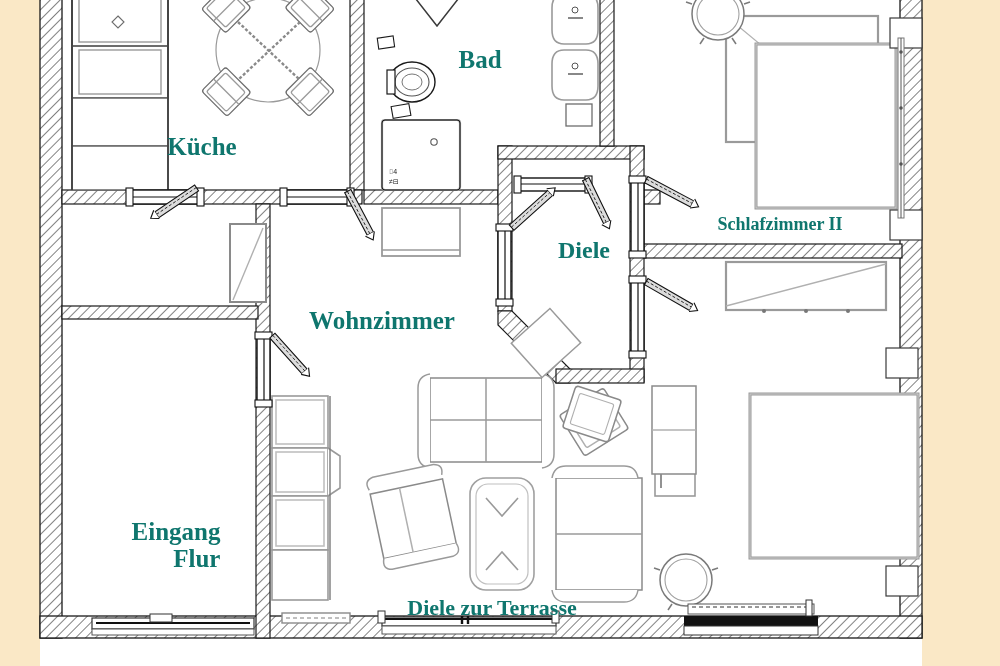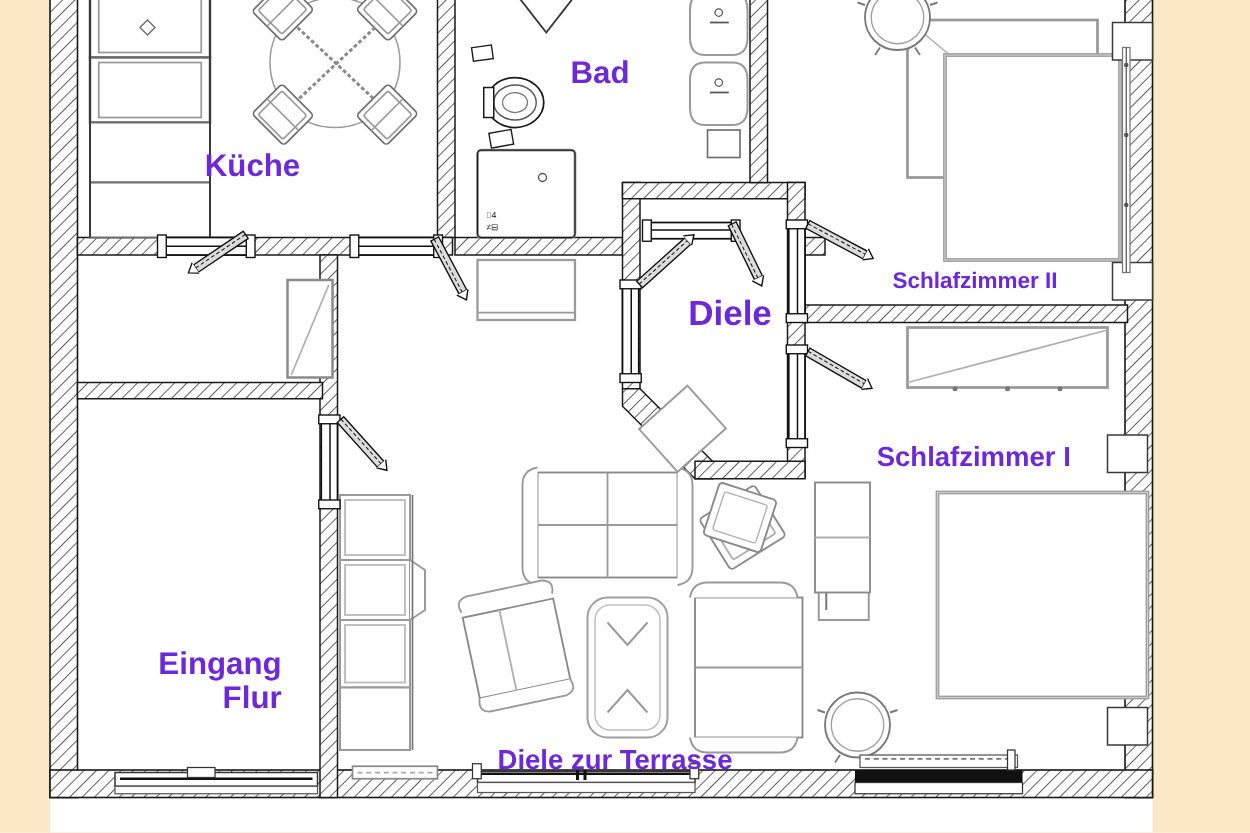--- a/index.html
+++ b/index.html
@@ -5,23 +5,23 @@
   html,body{margin:0;padding:0;}
   body{
     width:1000px;height:666px;overflow:hidden;
     background:#fae8c6;
     font-family:"Liberation Sans", sans-serif;
   }
   #stage{position:relative;width:1000px;height:666px;background:#fae8c6;}
   #plan{position:absolute;left:0;top:0;}
   .lbl{
     position:absolute;
-    font-family:Liberation Sans, sans-serif;
+    font-family:Liberation Serif, serif;
     font-weight:bold;
-    color:#6d28d9;
+    color:#0f766e;
     white-space:nowrap;
     line-height:1.08;
     letter-spacing:0px;
   }
   .lbl.c{text-align:center;}
 </style>
 </head>
 <body>
 
 <div id="stage">
@@ -403,30 +403,30 @@
       <rect x="520" y="320" width="52" height="46" fill="#ffffff" stroke="#9a9a9a" stroke-width="1.5" transform="rotate(-42 546 343)"></rect>
     </g>
 
     <g transform="rotate(18 592 414)">
       <rect x="568" y="392" width="48" height="44" rx="3" fill="#ffffff" stroke="#8a8a8a" stroke-width="1.5"></rect>
       <rect x="574" y="398" width="36" height="32" rx="2" fill="#ffffff" stroke="#b0b0b0" stroke-width="1.1"></rect>
     </g>
 
   </svg>
 
-  <div class="lbl c" style="left:202px;top:133px;font-size:25px;transform:translate(-50%,-50%);">Küche</div>
+  <div class="lbl c" style="left:202px;top:146px;font-size:25px;transform:translate(-50%,-50%);">Küche</div>
 
   <div class="lbl c" style="left:480px;top:59px;font-size:25px;transform:translate(-50%,-50%);">Bad</div>
 
   <div class="lbl c" style="left:780px;top:225px;font-size:18px;transform:translate(-50%,-50%);">Schlafzimmer II</div>
 
-  <div class="lbl c" style="left:779px;top:366px;font-size:22px;transform:translate(-50%,-50%);">Schlafzimmer I</div>
-
-  <div class="lbl c" style="left:584px;top:251px;font-size:28px;transform:translate(-50%,-50%);">Diele</div>
-
-
+
+  <div class="lbl c" style="left:584px;top:251px;font-size:24px;transform:translate(-50%,-50%);">Diele</div>
+
+
+  <div class="lbl c" style="left:382px;top:320px;font-size:25px;transform:translate(-50%,-50%);">Wohnzimmer</div>
 
   <div class="lbl c" style="left:176px;top:545px;font-size:25px;transform:translate(-50%,-50%);white-space:pre-line;text-align:right;">Eingang
 Flur</div>
 
   <div class="lbl c" style="left:492px;top:608px;font-size:22px;transform:translate(-50%,-50%);">Diele zur Terrasse</div>
 
 </div>
 
 </body></html>

